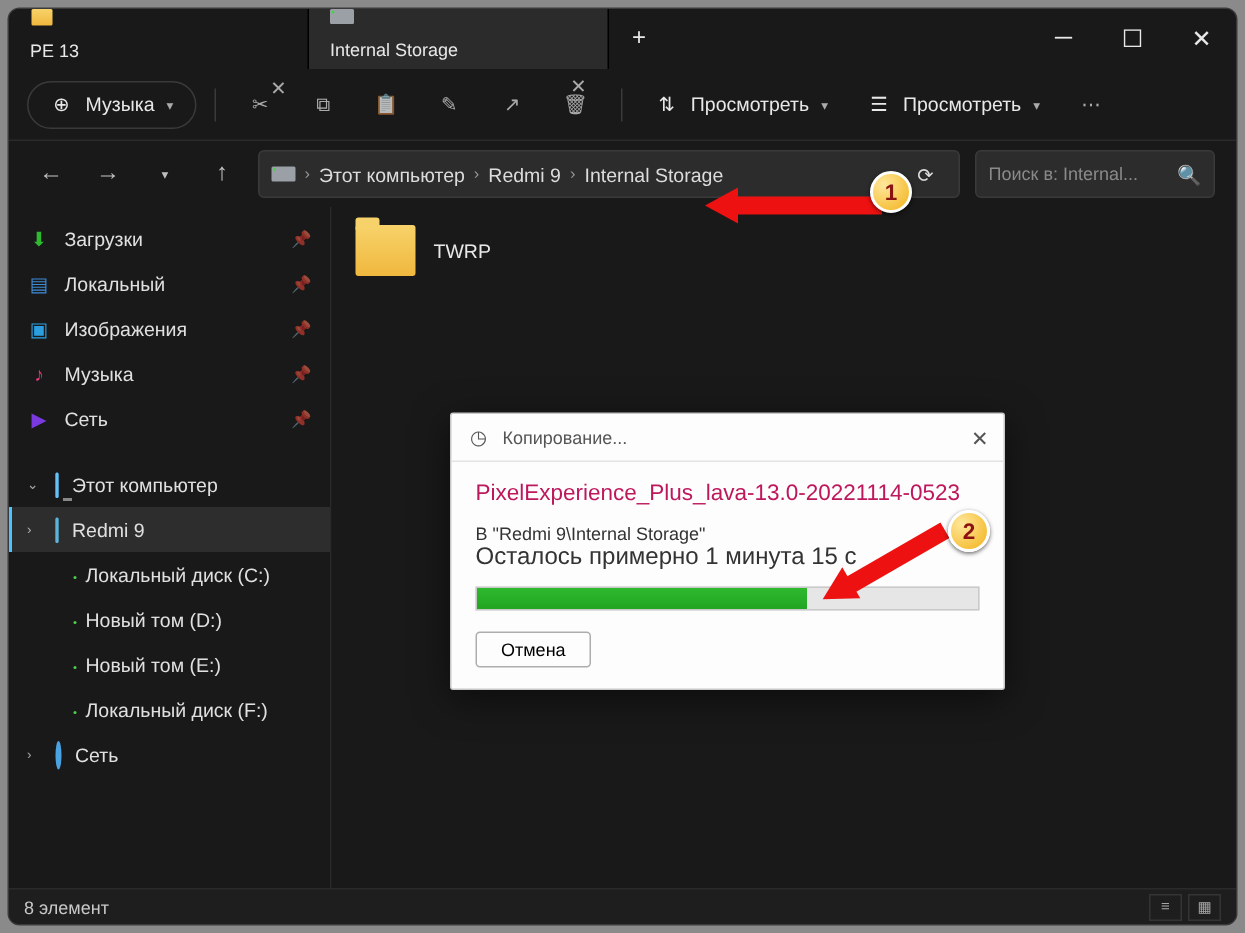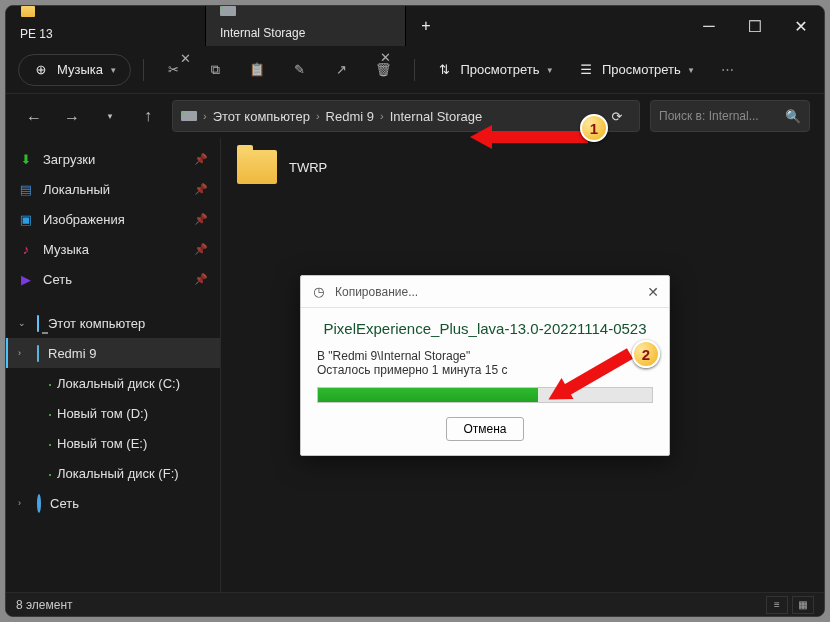--- a/index.html
+++ b/index.html
@@ -53,26 +53,26 @@
 
 .statusbar { height: 24px; border-top: 1px solid #2a2a2a; background: #1e1e1e; display: flex; align-items: center; padding: 0 10px; color: #c8c8c8; font-size: 12px; gap: 10px; }
 .statusbar .views { margin-left: auto; display: flex; gap: 4px; }
 .statusbar .vbtn { width: 22px; height: 18px; border: 1px solid #3a3a3a; display:flex; align-items:center; justify-content:center; font-size:10px; opacity:.8;}
 
 
 .dialog { position: absolute; left: 300px; top: 275px; width: 370px; background: #fdfdfd; border: 1px solid #c8c8c8; border-radius: 2px; box-shadow: 0 6px 24px rgba(0,0,0,.5); color: #1a1a1a; }
 .dlg-title { height: 32px; display: flex; align-items: center; padding: 0 10px; font-size: 12px; color: #555; border-bottom: 1px solid #e3e3e3; gap: 8px; }
 .dlg-close { margin-left: auto; color: #555; font-size: 14px; }
 .dlg-body { padding: 12px 16px 14px; }
-.dlg-file { font-size: 15px; color: #14532d; margin-bottom: 12px; white-space: nowrap; overflow: hidden; text-align: center; }
+.dlg-file { font-size: 15px; color: #be185d; margin-bottom: 12px; white-space: nowrap; overflow: hidden; }
 .dlg-dest { font-size: 12px; color: #333; }
-.dlg-eta { font-size: 12px; color: #333; margin-bottom: 10px; }
+.dlg-eta { font-size: 16px; color: #333; margin-bottom: 10px; }
 .progress { height: 16px; background: #e6e6e6; border: 1px solid #c9c9c9; position: relative; }
 .progress-fill { height: 100%; background: linear-gradient(#2fb92f,#22a522); }
-.dlg-actions { display: flex; justify-content: center; padding-top: 14px; }
+.dlg-actions { display: flex; justify-content: flex-start; padding-top: 14px; }
 .dlg-btn { padding: 4px 16px; font-size: 12px; background: #fdfdfd; border: 1px solid #adadad; border-radius: 3px; }
 
 
 .arrow { position: absolute; pointer-events: none; }
 .arrow-body { background: #e11; height: 12px; position: absolute; }
 .arrow-head { width: 0; height: 0; position: absolute; }
 .badge { position: absolute; width: 28px; height: 28px; border-radius: 50%; background: radial-gradient(circle at 30% 30%, #ffe79b, #f2b21a); border: 2px solid #fff; box-shadow: 0 1px 3px rgba(0,0,0,.6); color: #8a1212; font-weight: bold; display: flex; align-items: center; justify-content: center; font-size: 15px; }
 
 
 .ic { display:inline-flex; width:16px; height:16px; align-items:center; justify-content:center; font-size:13px; }

